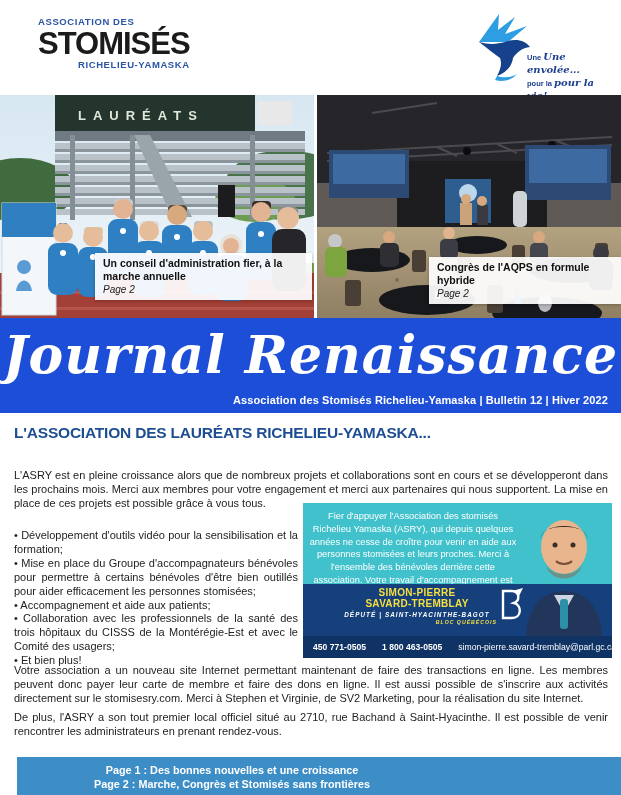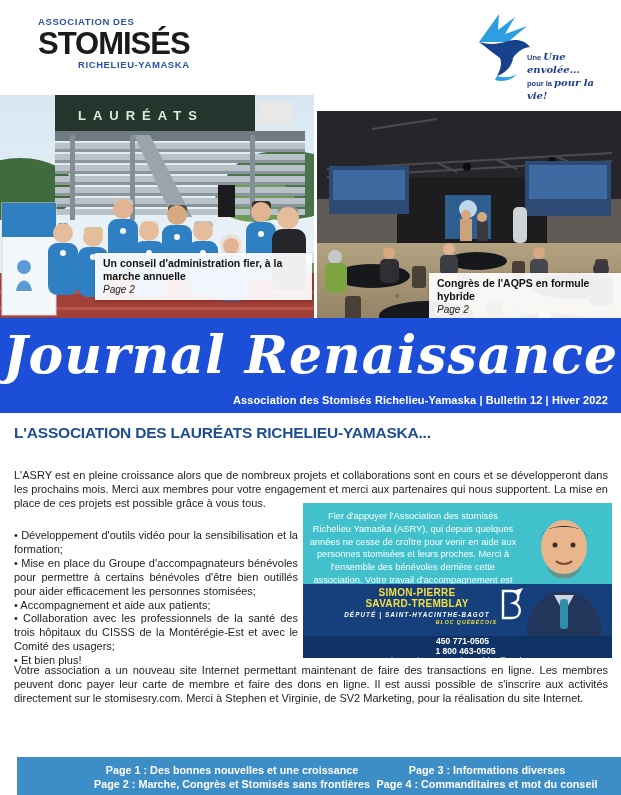--- a/index.html
+++ b/index.html
@@ -14,21 +14,21 @@
   .logo-bottom { color:#2a55a5; font-size:9.5px; font-weight:bold; letter-spacing:.6px; margin-left:40px; margin-top:1px; }
   .brand { position:absolute; right:18px; top:10px; width:128px; height:78px; }
   .brand svg { position:absolute; left:0; top:0; }
   .slogan { position:absolute; left:52px; top:40px; color:#1d3f8f; font-size:7.5px; font-weight:bold; line-height:1.3; }
   .slogan .script { font-family:"DejaVu Serif", serif; font-style:italic; font-size:10px; }
 
   
   .photos { position:absolute; top:95px; left:0; width:621px; height:223px; }
   .photo { position:absolute; top:0; height:223px; overflow:hidden; }
   .photo.left { left:0; width:314px; }
-  .photo.right { left:317px; width:304px;margin-top:16px; }
+  .photo.right { left:317px; width:304px; }
   .caption { position:absolute; background:rgba(255,255,255,.93); padding:4px 8px 5px; box-shadow:0 1px 3px rgba(0,0,0,.25); }
   .caption .cap-title { font-size:10.5px; font-weight:bold; color:#111; line-height:1.25; }
   .caption .cap-page { font-size:10px; font-style:italic; color:#222; margin-top:1px; }
   .photo.left .caption { left:95px; right:2px; bottom:18px; }
   .photo.right .caption { left:112px; right:0; bottom:14px; }
 
   
   .banner { position:absolute; top:318px; left:0; width:621px; height:95px; background:#1d4ed8; }
   .banner-title { position:absolute; top:-2px; left:0; width:100%; text-align:center;
     font-family:"DejaVu Serif", serif; font-style:italic; font-weight:bold;
@@ -49,21 +49,21 @@
   .ad { position:absolute; left:303px; top:503px; width:309px; height:155px; background:#41c1cb; overflow:hidden; }
   .ad-message { position:absolute; left:6px; top:7px; width:208px; color:#fff; font-size:9.3px; line-height:1.38; text-align:center; }
   .ad-band { position:absolute; left:0; top:81px; width:309px; height:52px; background:#16407c; }
   .ad-photo { position:absolute; right:0; top:0; width:96px; height:133px; }
   .ad-nameblock { position:absolute; left:34px; top:84px; text-align:center; width:160px; }
   .ad-name { color:#f7df3e; font-size:10px; font-weight:bold; line-height:1.12; letter-spacing:.3px; }
   .ad-title { color:#fff; font-size:6.3px; font-style:italic; font-weight:bold; letter-spacing:1.1px; margin-top:2px; }
   .ad-party { color:#f7df3e; font-size:5.2px; font-weight:bold; font-style:italic; letter-spacing:1px; text-align:right; margin-top:1px; }
   .ad-bq { position:absolute; left:196px; top:84px; }
   .ad-contact { position:absolute; left:0; bottom:0; width:309px; height:22px; background:#0f3365;
-    display:flex; align-items:center; color:#fff; font-size:8.6px; font-weight:bold;flex-direction:column; }
+    display:flex; align-items:center; color:#fff; font-size:8.6px; font-weight:bold; }
   .ad-contact span { white-space:nowrap; }
   .ad-contact .c1 { margin-left:10px; } .ad-contact .c2 { margin-left:16px; } .ad-contact .c3 { margin-left:16px; font-weight:normal; }
 
   
   .footer { position:absolute; left:17px; top:757px; width:621px; height:38px; background:#3d8dc6; color:#fff; }
   .footer .fl { position:absolute; left:30px; top:7px; width:370px; text-align:center; }
   .footer .fr { position:absolute; left:340px; top:7px; width:260px; text-align:center; }
   .footer div div { font-size:10.8px; font-weight:bold; line-height:13.5px; }
 </style>
 </head>
@@ -308,25 +308,22 @@
       <path d="M13 4 L24 1 L20 9 Z" fill="#fff"></path>
     </svg>
     <div class="ad-contact">
       <span class="c1">450 771-0505</span>
       <span class="c2">1 800 463-0505</span>
       <span class="c3">simon-pierre.savard-tremblay@parl.gc.ca</span>
     </div>
   </div>
 
   <p class="bodytext para2">Votre association a un nouveau site Internet permettant maintenant de faire des transactions en ligne. Les membres peuvent donc payer leur carte de membre et faire des dons en ligne. Il est aussi possible de s'inscrire aux activités directement sur le stomisesry.com. Merci à Stephen et Virginie, de SV2 Marketing, pour la réalisation du site Internet.</p>
+  <p class="bodytext para3">De plus, l'ASRY a son tout premier local officiel situé au 2710, rue Bachand à Saint-Hyacinthe. Il est possible de venir rencontrer les administrateurs en prenant rendez-vous.</p>
 
   <div class="footer">
     <div class="fl">
       <div>Page 1 : Des bonnes nouvelles et une croissance</div>
       <div>Page 2 : Marche, Congrès et Stomisés sans frontières</div>
     </div>
-    <div class="fr">
-      <div>Page 3 : Informations diverses</div>
-      <div>Page 4 : Commanditaires et mot du conseil</div>
-    </div>
   </div>
 
 </div>
 
 </body></html>

